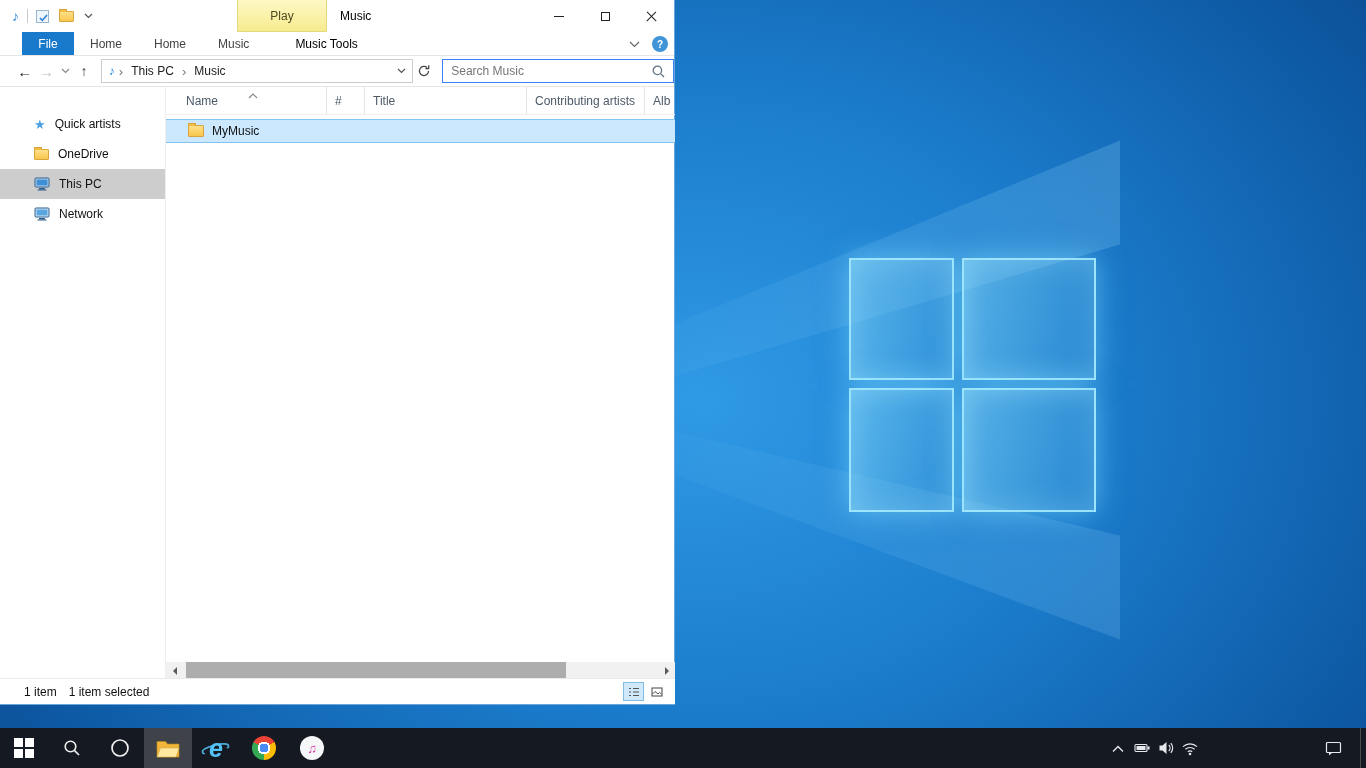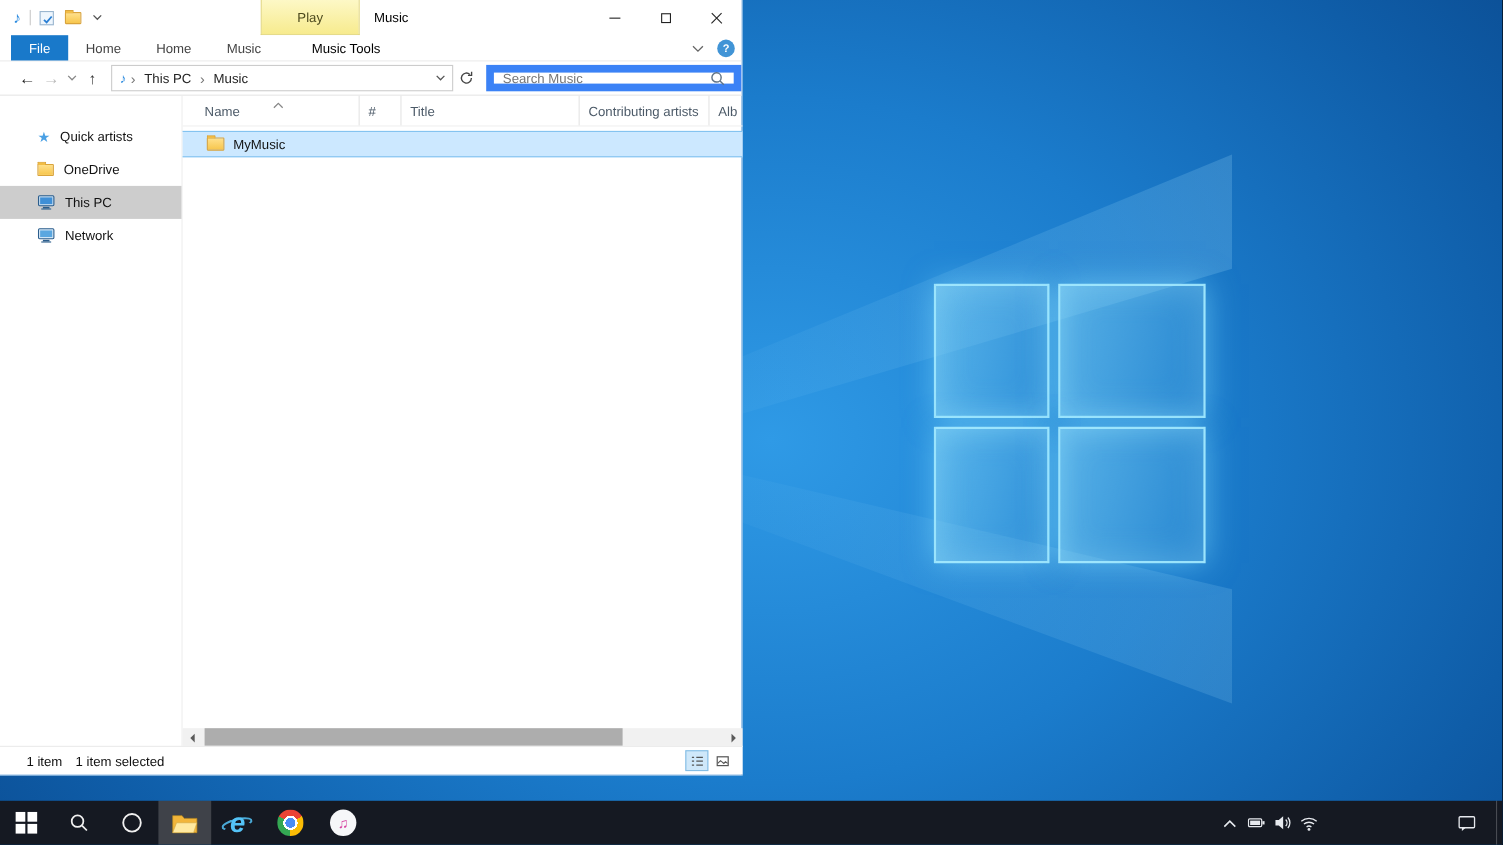--- a/index.html
+++ b/index.html
@@ -45,21 +45,21 @@
   .win-title{position:absolute;left:340px;top:0;height:32px;display:flex;align-items:center;color:#000;}
   .win-controls{position:absolute;right:0;top:0;height:32px;display:flex;}
   .wc{width:46px;height:32px;display:flex;align-items:center;justify-content:center;}
   .sh-min{width:10px;height:1px;background:#222;}
   .sh-max{width:9px;height:9px;border:1px solid #222;}
   .sh-close{position:relative;width:13px;height:13px;}
   .sh-close::before,.sh-close::after{content:"";position:absolute;left:0;top:6px;width:13px;height:1.4px;background:#222;}
   .sh-close::before{transform:rotate(45deg);} .sh-close::after{transform:rotate(-45deg);}
 
   .tabrow{position:relative;height:24px;background:#fff;border-bottom:1px solid #e6e6e6;
-          display:flex;align-items:stretch;padding-left:10px;}
+          display:flex;align-items:stretch;padding-left:22px;}
   .file-tab{width:52px;background:#1979ca;color:#fff;display:flex;align-items:center;justify-content:center;}
   .tab{padding:0 16px;display:flex;align-items:center;color:#444;}
   .ctx-tab{margin-left:14px;color:#000000;}
   .ribbon-right{position:absolute;right:6px;top:0;height:24px;display:flex;align-items:center;gap:8px;}
   .collapse-btn{width:20px;height:20px;display:flex;align-items:center;justify-content:center;}
   .help-btn{width:16px;height:16px;border-radius:50%;background:#4194d6;color:#fff;
       font-size:10px;font-weight:bold;display:flex;align-items:center;justify-content:center;}
 
   .navrow{position:relative;height:31px;background:#fff;border-bottom:1px solid #e6e6e6;
           display:flex;align-items:center;padding-left:14px;}
@@ -67,21 +67,21 @@
   .nav-back{color:#1c1c1c;} .nav-fwd{color:#bcbcbc;} .nav-up{color:#3a3a3a;font-size:14px;}
   .nav-chev{width:16px;}
   .addressbar{width:316px;height:24px;border:1px solid #ccc;margin-left:6px;background:#fff;
       display:flex;align-items:center;padding-left:7px;}
   .addr-note{font-size:12px;color:#2a8adf;}
   .crumb-sep{color:#777;margin:0 4px;font-size:13px;}
   .crumb{padding:0 4px;color:#222;}
   .addr-spacer{flex:1;}
   .addr-drop{margin-right:6px;display:flex;}
   .refresh-btn{width:24px;height:24px;display:flex;align-items:center;justify-content:center;}
-  .searchbox{width:235px;height:24px;border:7px solid #3b82f6;margin-left:6px;background:#fff;
+  .searchbox{width:235px;height:24px;border:1px solid #3b82f6;margin-left:6px;background:#fff;
       display:flex;align-items:center;}
   .searchbox input{flex:1;border:none;outline:none;padding:0 8px;font:12px "Liberation Sans","DejaVu Sans",sans-serif;color:#333;min-width:0;background:transparent;}
   .searchbox input::placeholder{color:#767676;}
   .search-mag{margin-right:8px;display:flex;}
 
   .bodyarea{position:absolute;left:0;top:87px;width:675px;height:592px;display:flex;}
   .sidebar{width:166px;height:100%;border-right:1px solid #eee;padding-top:22px;}
   .side-item{height:30px;display:flex;align-items:center;padding-left:34px;gap:9px;color:#111;}
   .side-item.sel{background:#cdcdcd;}
   .qa-star{color:#4aa0e4;font-size:13px;line-height:1;}

